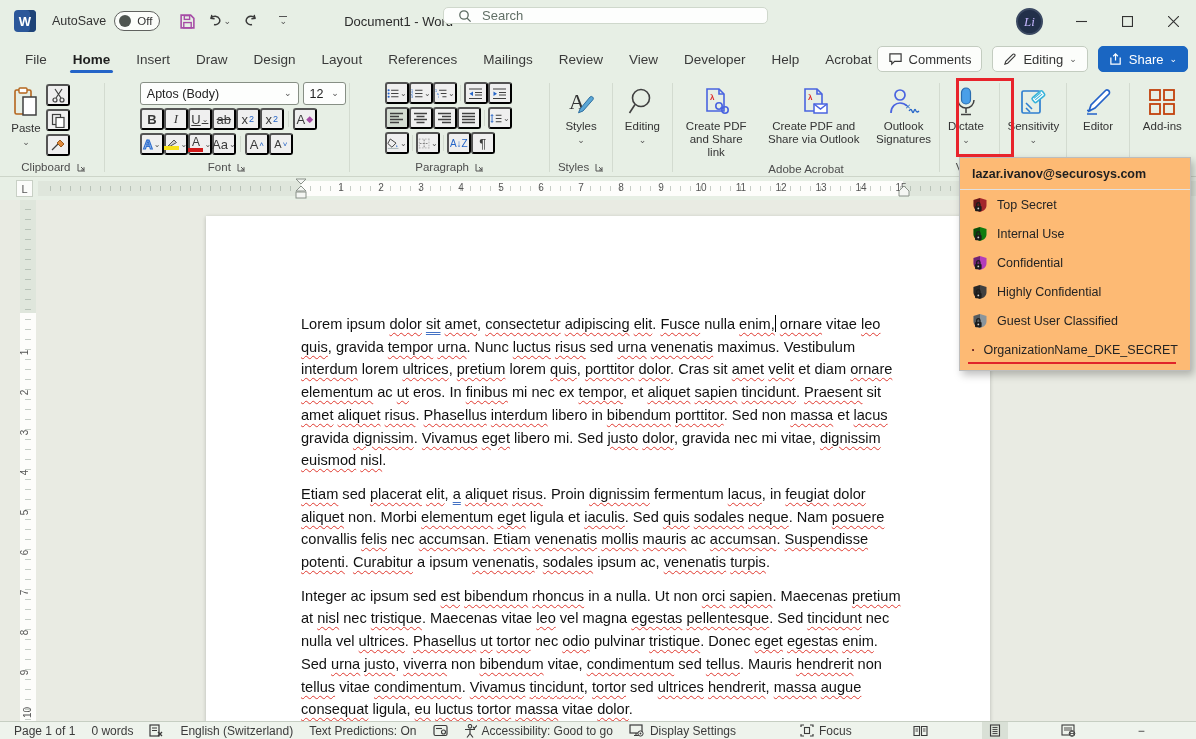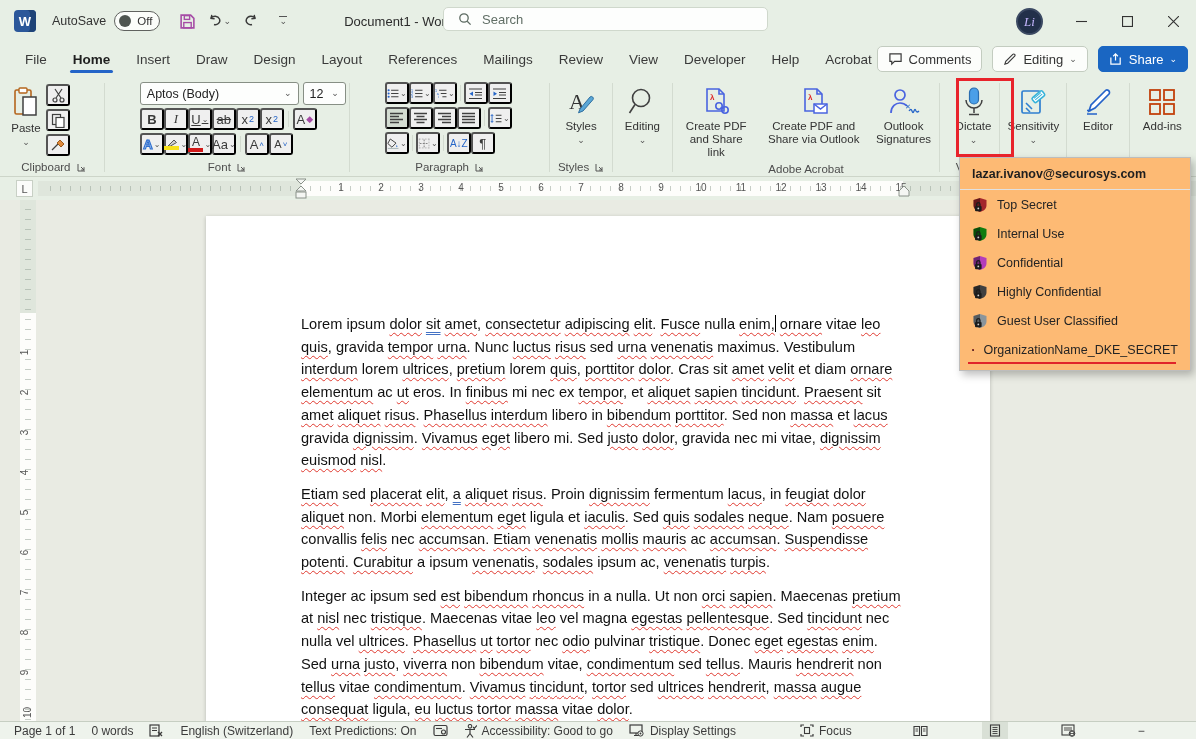--- a/index.html
+++ b/index.html
@@ -8,21 +8,21 @@
   svg { display:block; }
 
   
   .titlebar { position:absolute; left:0; top:0; width:1196px; height:42px; background:#e7efe5; display:flex; align-items:center; }
   .word-logo { width:22px; height:22px; margin-left:14px; background:#2b579a; border-radius:4px; color:#fff; font-weight:bold; font-size:13px; display:flex; align-items:center; justify-content:center; box-shadow:inset -6px 0 0 #1e4377; }
   .autosave { margin-left:16px; font-size:12.5px; color:#333; }
   .toggle { margin-left:8px; width:46px; height:20px; border:1px solid #60625f; border-radius:10px; background:#fbfdfa; display:flex; align-items:center; font-size:11.5px; color:#333; }
   .toggle .knob { width:12px; height:12px; border-radius:50%; background:#4e5550; margin:0 6px 0 4px; }
   .qat-btn { width:26px; height:26px; margin-left:6px; border:none; background:transparent; display:flex; align-items:center; justify-content:center; border-radius:4px; }
   .doc-title { margin-left:48px; font-size:13px; color:#2b2b2b; white-space:nowrap; }
-  .searchbox { position:absolute; left:443px; top:7px; width:325px; height:24px; background:#fdfefd; border:1px solid #cfd8cc; border-radius:5px; display:flex; align-items:center; padding-left:14px; gap:10px; font-size:13px; color:#616f66; }
+  .searchbox { position:absolute; left:443px; top:7px; width:325px; height:17px; background:#fdfefd; border:1px solid #cfd8cc; border-radius:5px; display:flex; align-items:center; padding-left:14px; gap:10px; font-size:13px; color:#616f66; }
   .avatar { position:absolute; left:1016px; top:8px; width:27px; height:27px; border-radius:50%; background:#22304a; color:#c4b5fd; font-family:"Liberation Serif", serif; font-style:italic; font-size:13px; display:flex; align-items:center; justify-content:center; border:2px solid #3c4a63; }
   .winbtn { position:absolute; top:0; width:46px; height:42px; display:flex; align-items:center; justify-content:center; background:transparent; border:none; color:#333; }
   .chev { font-size:9px; color:#555; line-height:1; }
 
   
   .tabrow { position:absolute; left:0; top:42px; width:1196px; height:34px; display:flex; align-items:center; }
   .tabs { display:flex; align-items:center; margin-left:12px; }
   .tab { position:relative; padding:8px 13px; font-size:13.5px; color:#3a3a3a; cursor:default; white-space:nowrap; }
   .tab.active { font-weight:bold; color:#1f1f1f; }
   .tab.active::after { content:""; position:absolute; left:10px; right:10px; bottom:2px; height:3px; border-radius:2px; background:#2464c8; }
@@ -504,21 +504,21 @@
         <span>Outlook Signatures</span>
       </button>
     </div>
     <div class="glabel">
         <span>Adobe Acrobat</span>
       </div>
   </div>
   <div class="sep"></div>
 
   <div class="group" style="width:54px">
-    <div class="gbody" style="justify-content:flex-end">
+    <div class="gbody" style="justify-content:flex-start">
       <button class="bigbtn">
         <svg width="22" height="30" viewBox="0 0 22 30">
             <rect x="6.5" y="1" width="9" height="16" rx="4.5" fill="#4a9fe8" stroke="#2a6db0" stroke-width="1.2"></rect>
             <path d="M3 13 a8 8 0 0 0 16 0" fill="none" stroke="#404040" stroke-width="1.5"></path>
             <path d="M11 21 v5 M6 27.5 h10" stroke="#404040" stroke-width="1.5"></path>
           </svg>
         <span>Dictate</span>
         <span class="chev">⌄</span>
       </button>
     </div>

